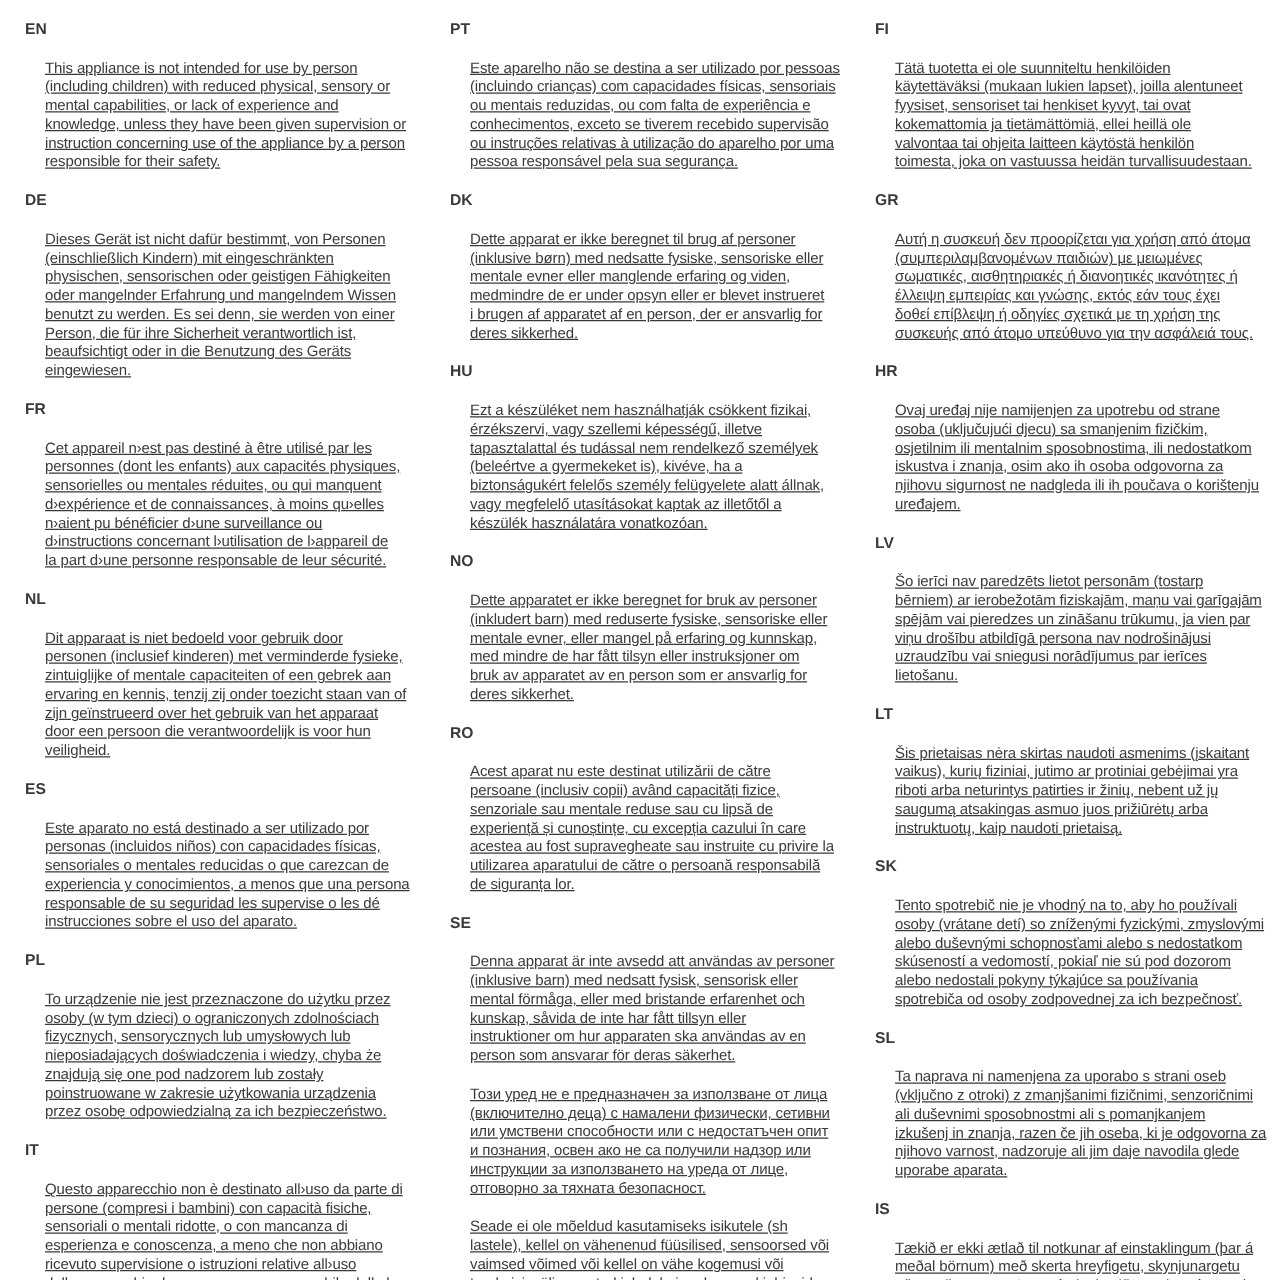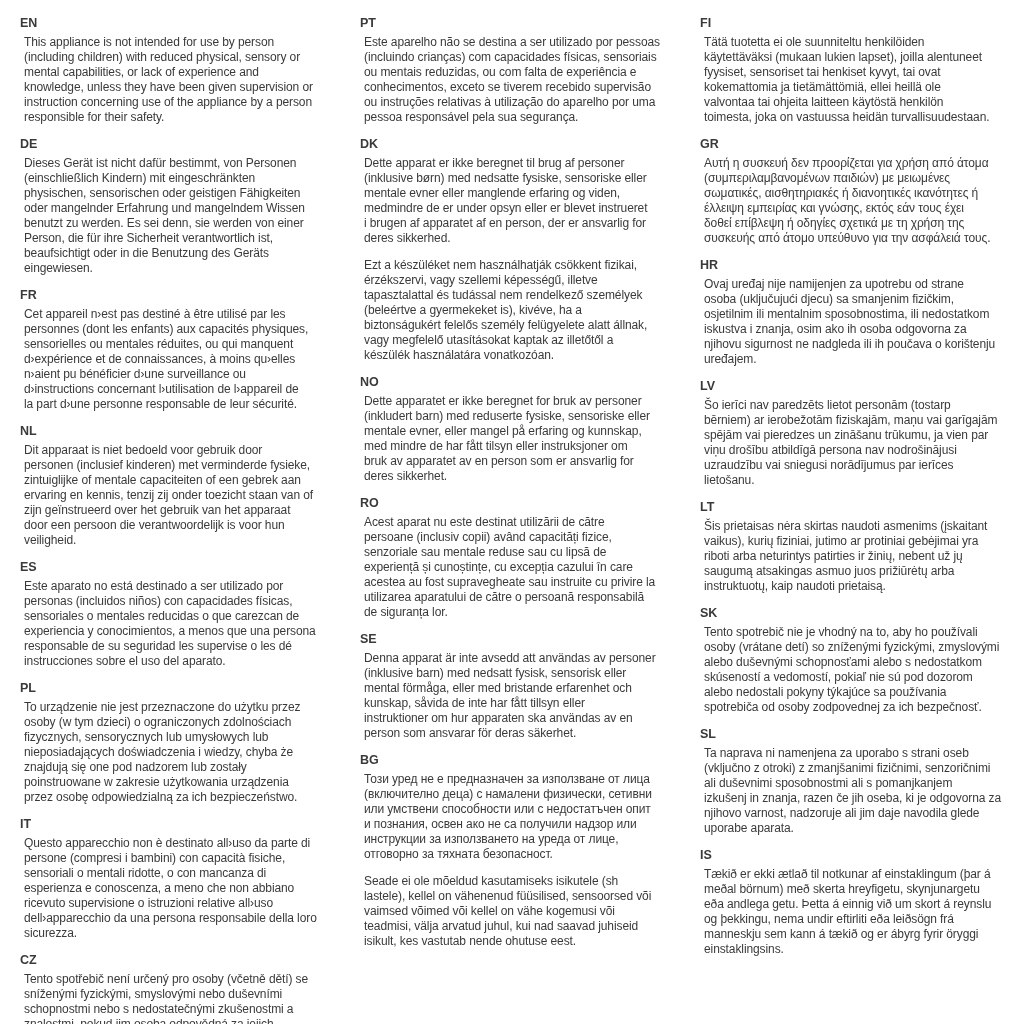--- a/index.html
+++ b/index.html
@@ -37,23 +37,24 @@
     line-height: 15px;
     font-weight: 700;
     margin: 0;
     padding: 0;
     letter-spacing: 0;
   }
   .lang-text {
     font-size: 12px;
     line-height: 15px;
     letter-spacing: -0.1px;
-    margin: 4px;
+    margin: 16px;
     padding: 0;
     white-space: pre-line;
+    text-decoration: underline;
   }
 </style>
 </head>
 <body>
 
 <div class="page">
 
   <div class="col col-1">
     <section class="lang-section">
       <h2 class="lang-code">EN</h2>
@@ -148,20 +149,21 @@
     <section class="lang-section">
       <h2 class="lang-code">DK</h2>
       <p class="lang-text">Dette apparat er ikke beregnet til brug af personer
 (inklusive børn) med nedsatte fysiske, sensoriske eller
 mentale evner eller manglende erfaring og viden,
 medmindre de er under opsyn eller er blevet instrueret
 i brugen af apparatet af en person, der er ansvarlig for
 deres sikkerhed.</p>
     </section>
     <section class="lang-section">
+      <h2 class="lang-code">HU</h2>
       <p class="lang-text">Ezt a készüléket nem használhatják csökkent fizikai,
 érzékszervi, vagy szellemi képességű, illetve
 tapasztalattal és tudással nem rendelkező személyek
 (beleértve a gyermekeket is), kivéve, ha a
 biztonságukért felelős személy felügyelete alatt állnak,
 vagy megfelelő utasításokat kaptak az illetőtől a
 készülék használatára vonatkozóan.</p>
     </section>
     <section class="lang-section">
       <h2 class="lang-code">NO</h2>
@@ -185,21 +187,20 @@
     <section class="lang-section">
       <h2 class="lang-code">SE</h2>
       <p class="lang-text">Denna apparat är inte avsedd att användas av personer
 (inklusive barn) med nedsatt fysisk, sensorisk eller
 mental förmåga, eller med bristande erfarenhet och
 kunskap, såvida de inte har fått tillsyn eller
 instruktioner om hur apparaten ska användas av en
 person som ansvarar för deras säkerhet.</p>
     </section>
     <section class="lang-section">
-      <h2 class="lang-code">BG</h2>
       <p class="lang-text">Този уред не е предназначен за използване от лица
 (включително деца) с намалени физически, сетивни
 или умствени способности или с недостатъчен опит
 и познания, освен ако не са получили надзор или
 инструкции за използването на уреда от лице,
 отговорно за тяхната безопасност.</p>
     </section>
     <section class="lang-section">
       <p class="lang-text">Seade ei ole mõeldud kasutamiseks isikutele (sh
 lastele), kellel on vähenenud füüsilised, sensoorsed või

